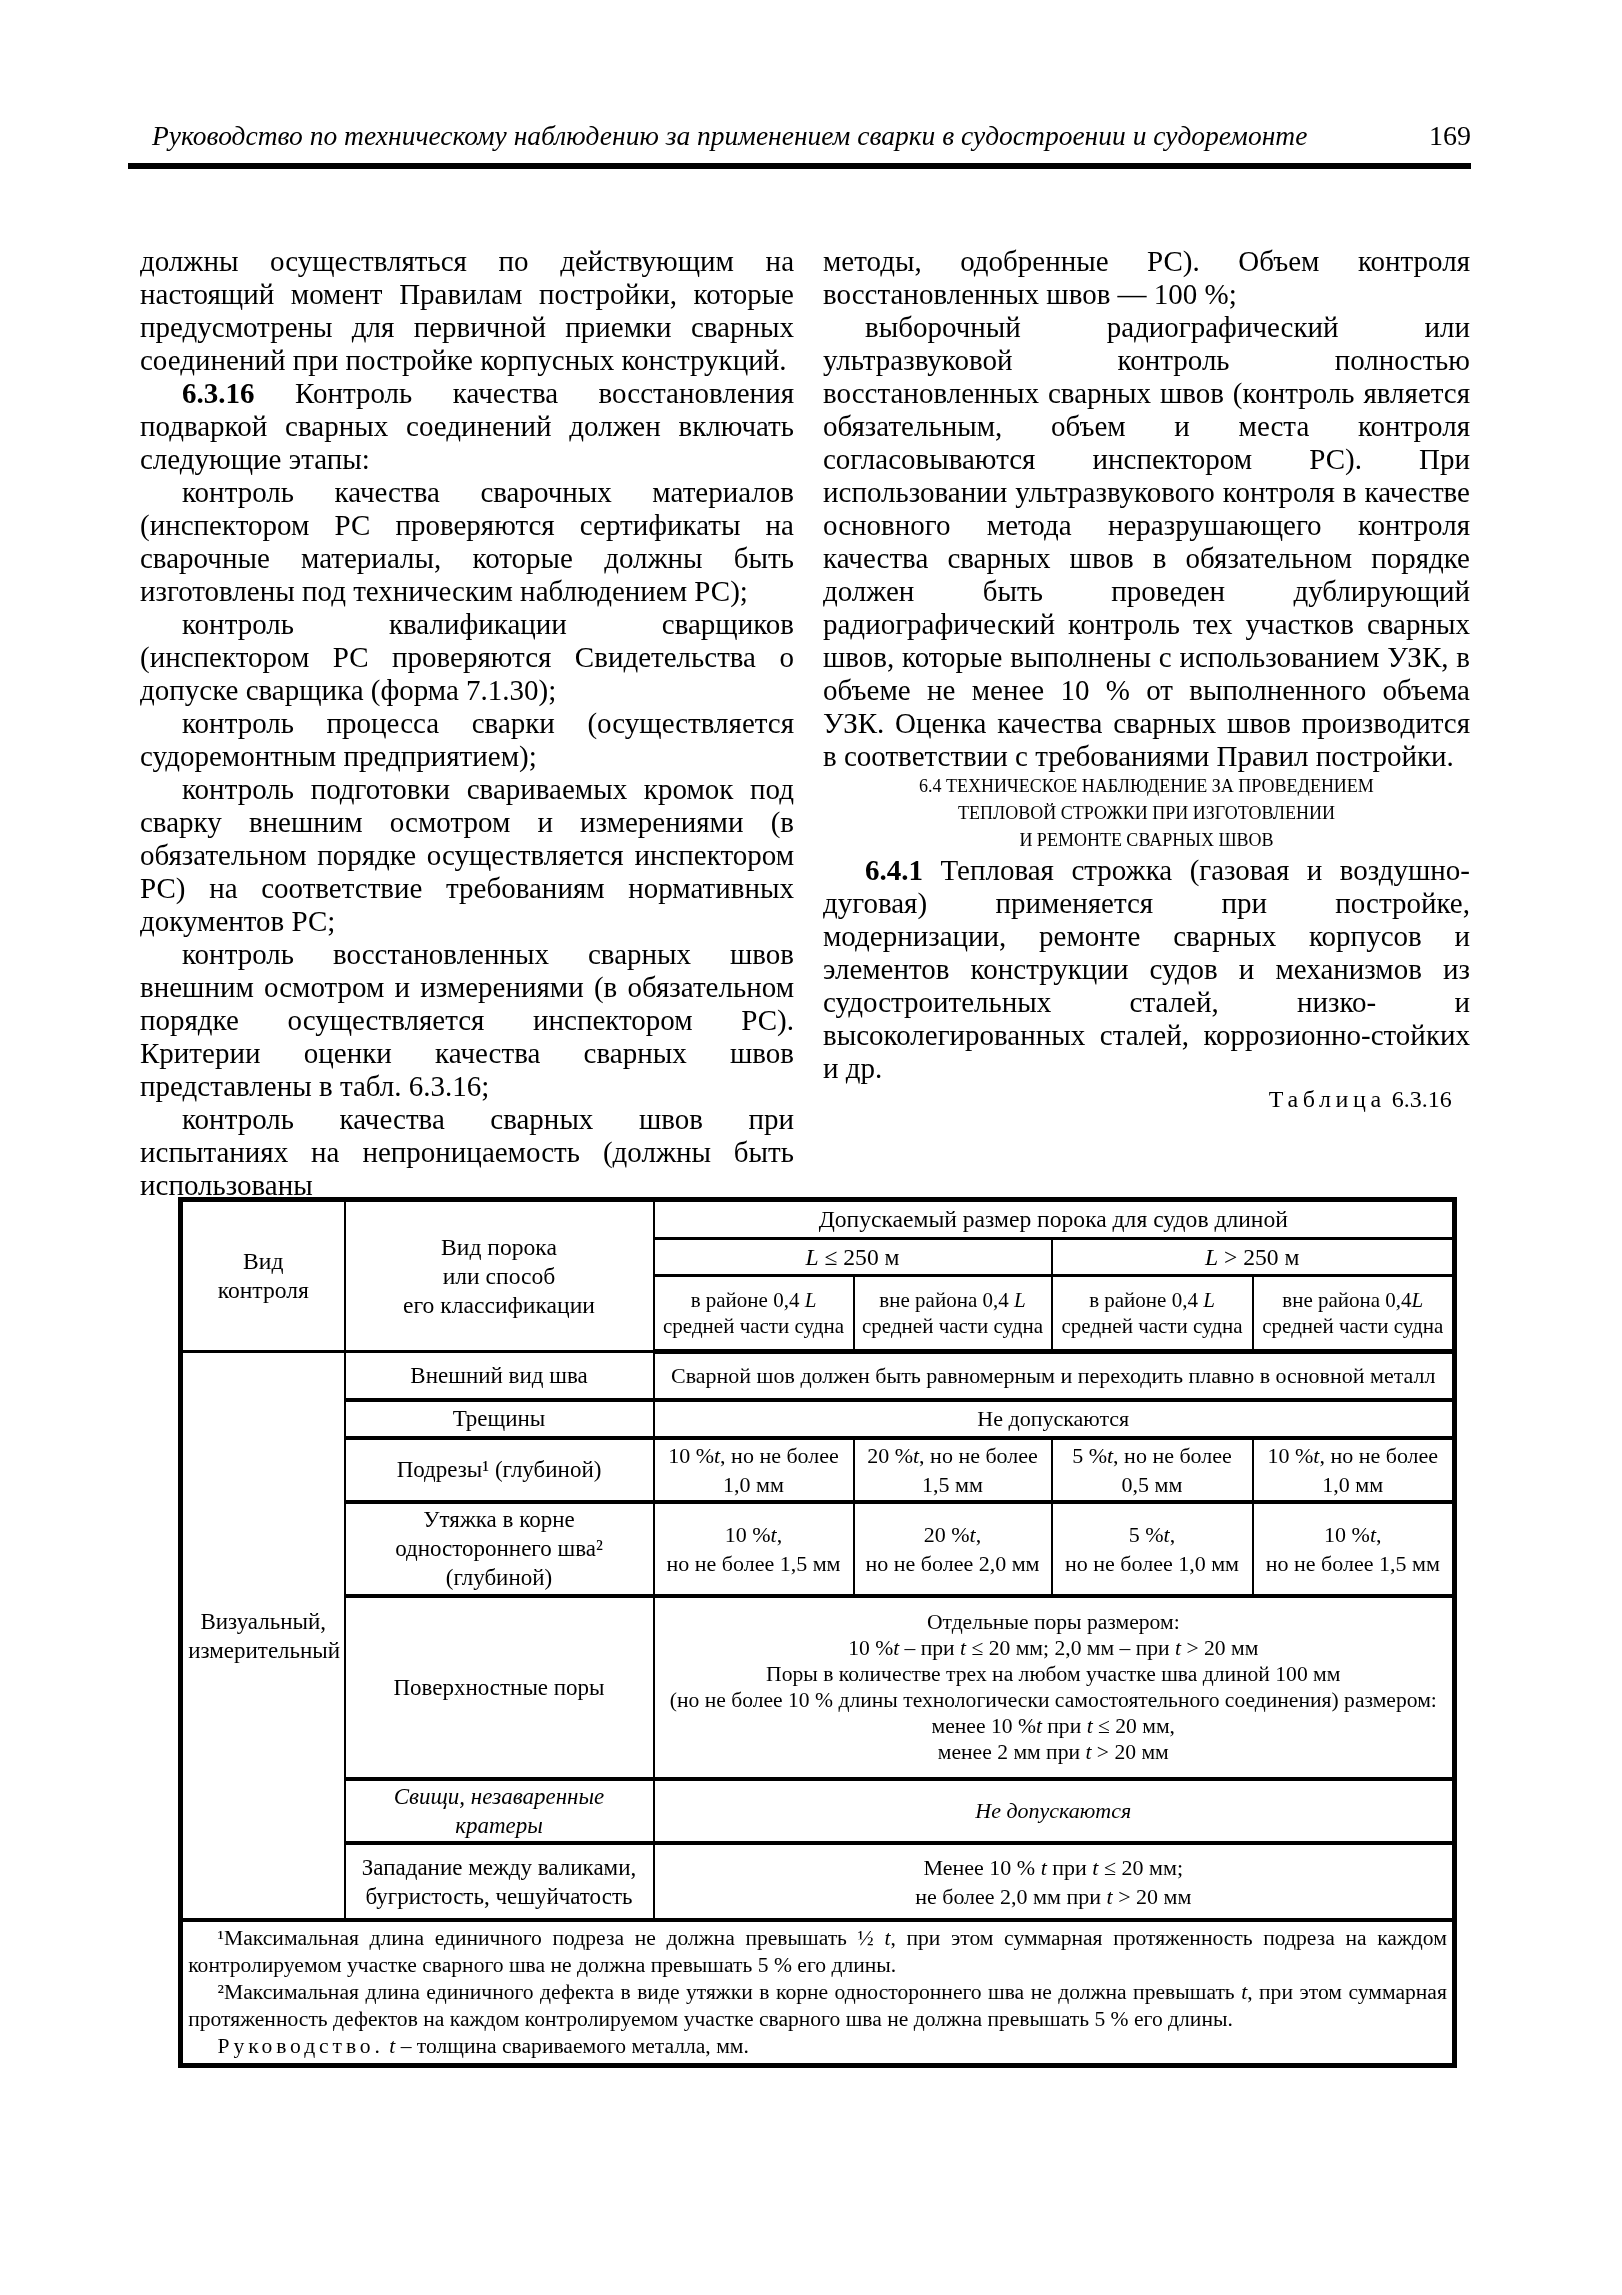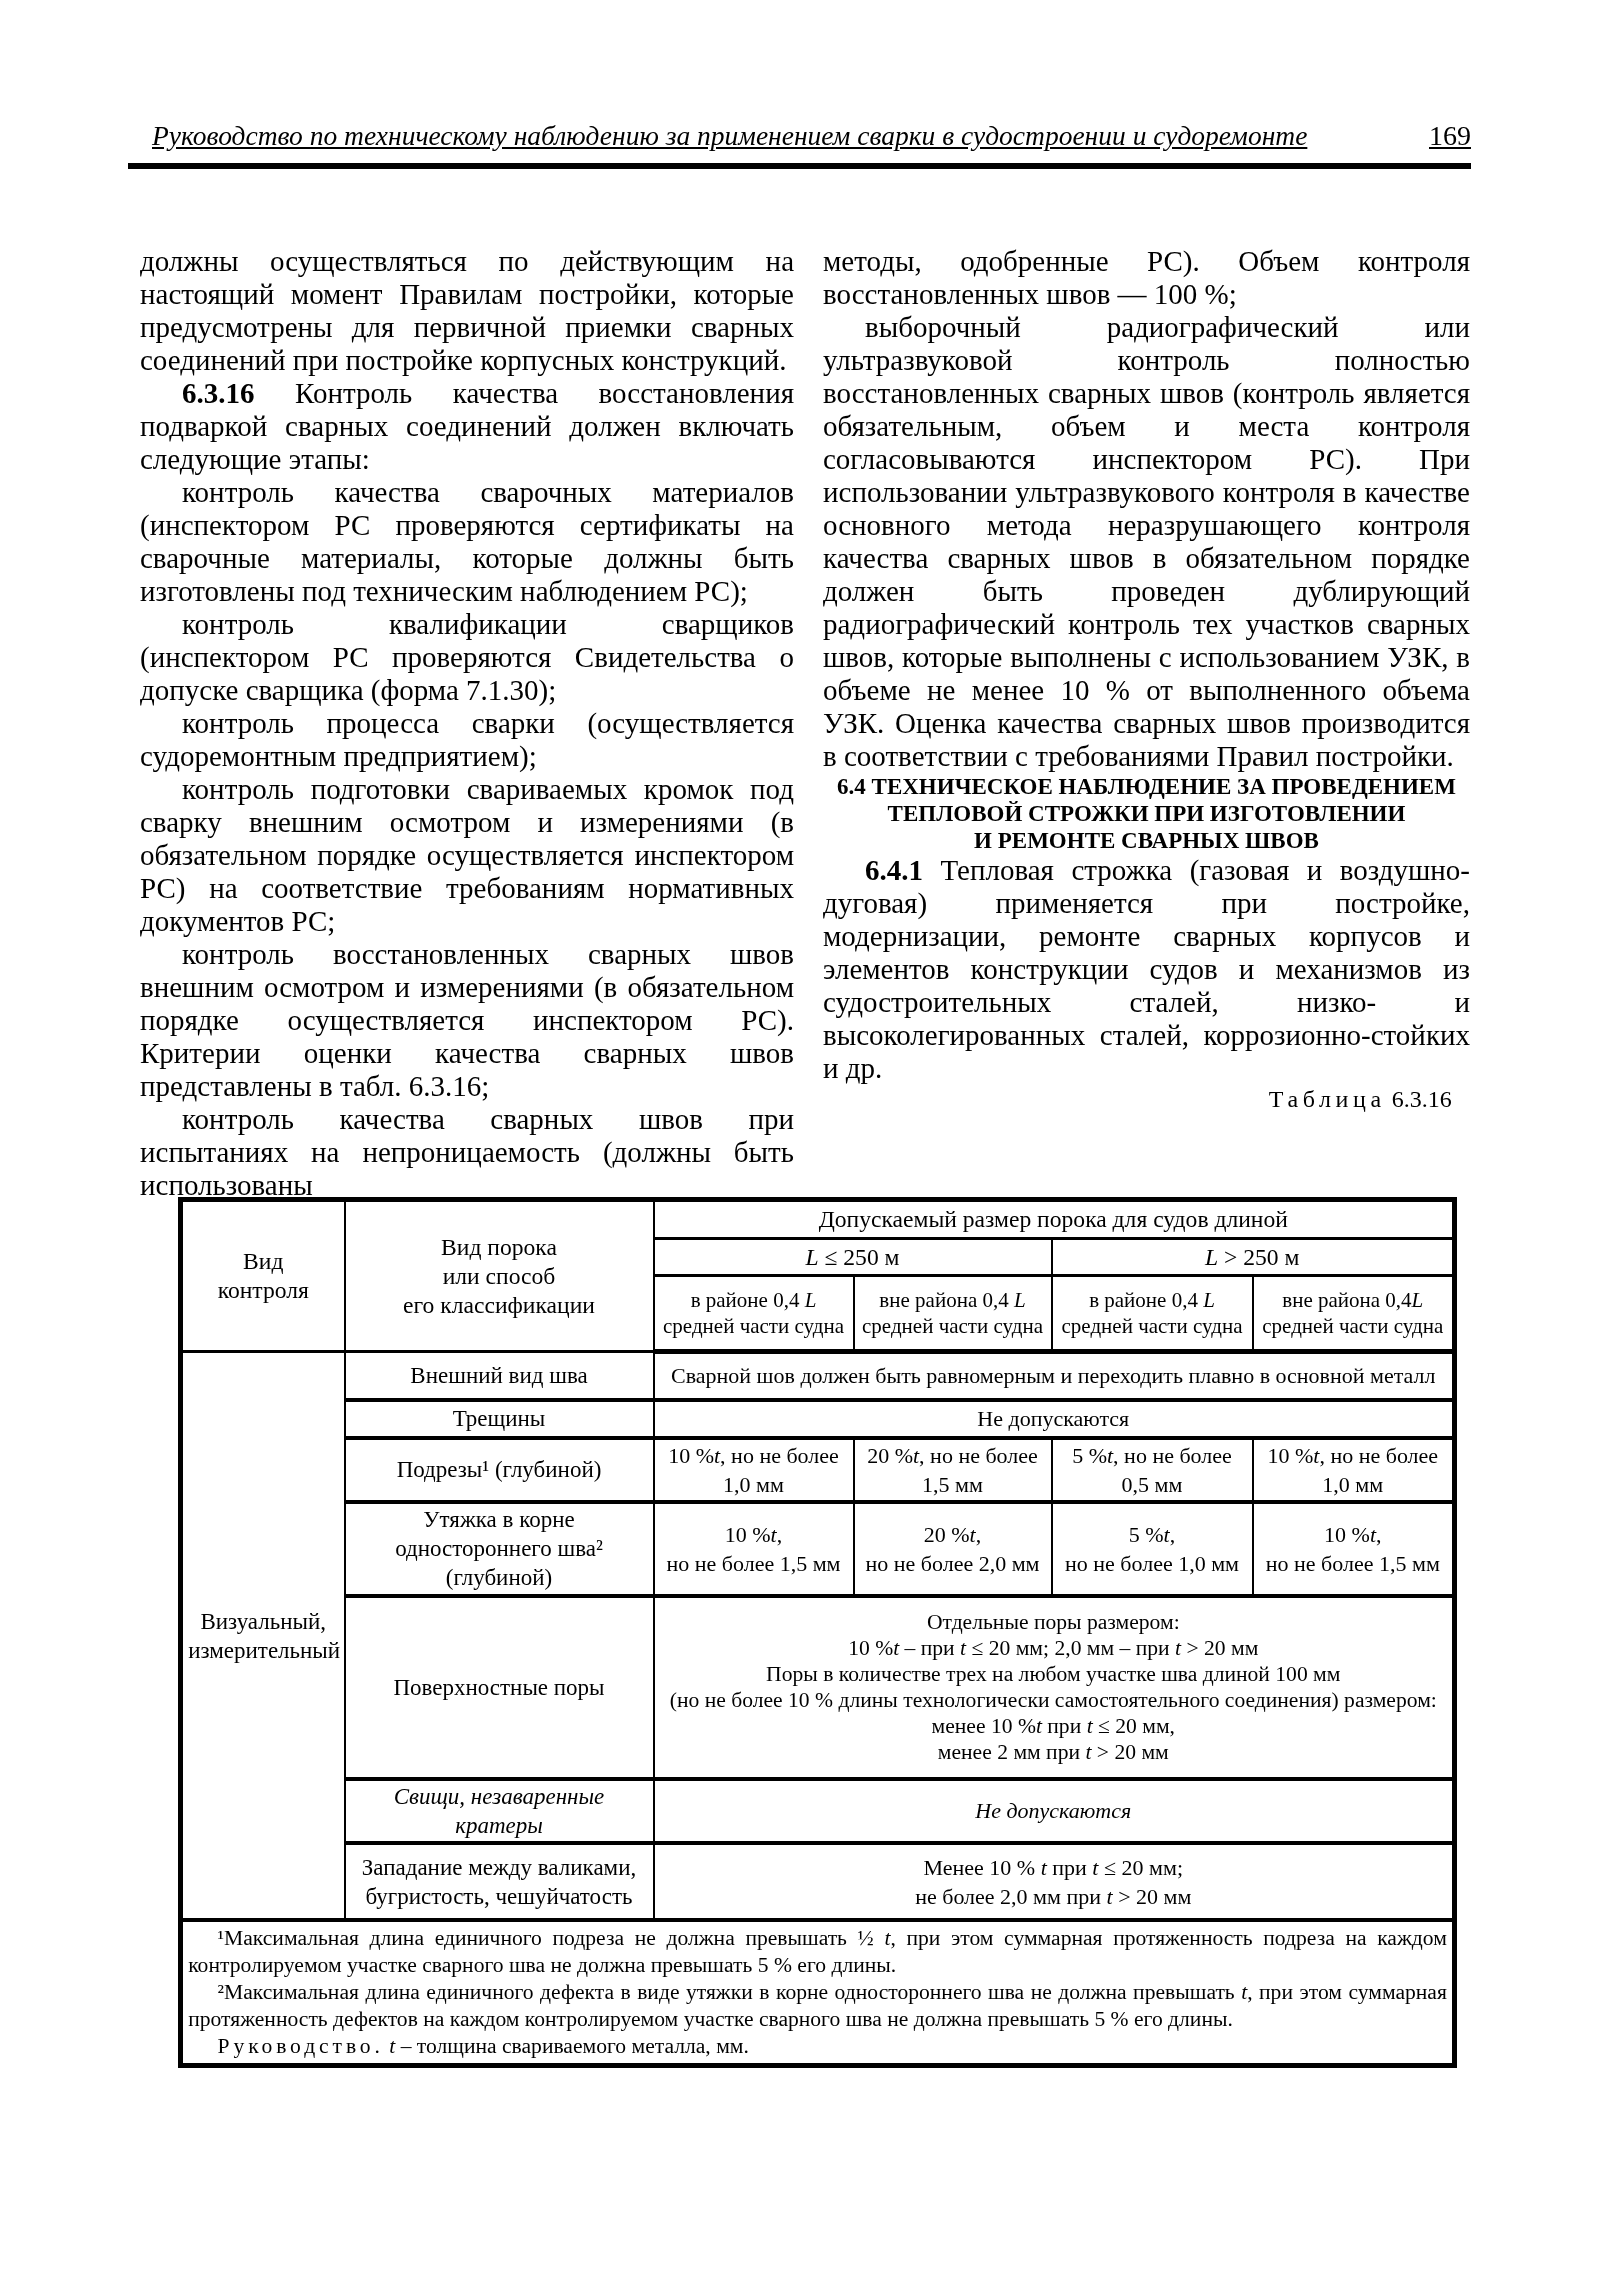--- a/index.html
+++ b/index.html
@@ -18,21 +18,20 @@
   .running-head {
     position: absolute;
     left: 152px;
     width: 1319px;
     top: 120px;
     display: flex;
     justify-content: space-between;
     align-items: flex-start;
     font-size: 27.5px;
     line-height: 31px;
-    text-decoration: underline;
   }
   .rh-title { font-style: italic; }
   .rh-page { font-style: normal; font-size: 28px; }
   .head-rule {
     position: absolute;
     left: 128px;
     top: 163px;
     width: 1343px;
     height: 5.9px;
     background: #000;
@@ -45,22 +44,22 @@
     font-size: 29px;
     line-height: 33px;
     text-align: justify;
   }
   .column.left  { left: 140px;  width: 654px; }
   .column.right { left: 823px; width: 647px;  }
   p.para { margin: 0; }
   p.para.indent { text-indent: 42px; }
 
   .section-heading {
-    font-weight: bold;
-    font-size: 23px;
+    font-weight: normal;
+    font-size: 18px;
     line-height: 27px;
     text-align: center;
     text-indent: 0;
     margin: 88px 0 0 0;
   }
   .p-after-heading { margin-top: 43px; }
 
   .table-caption {
     margin-top: 17px;
     text-align: right;

